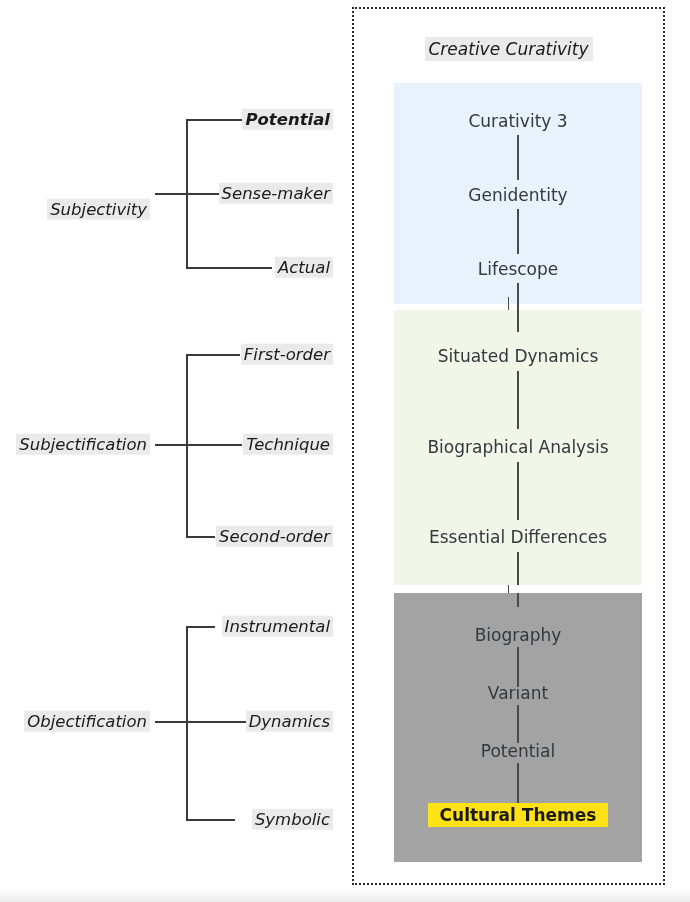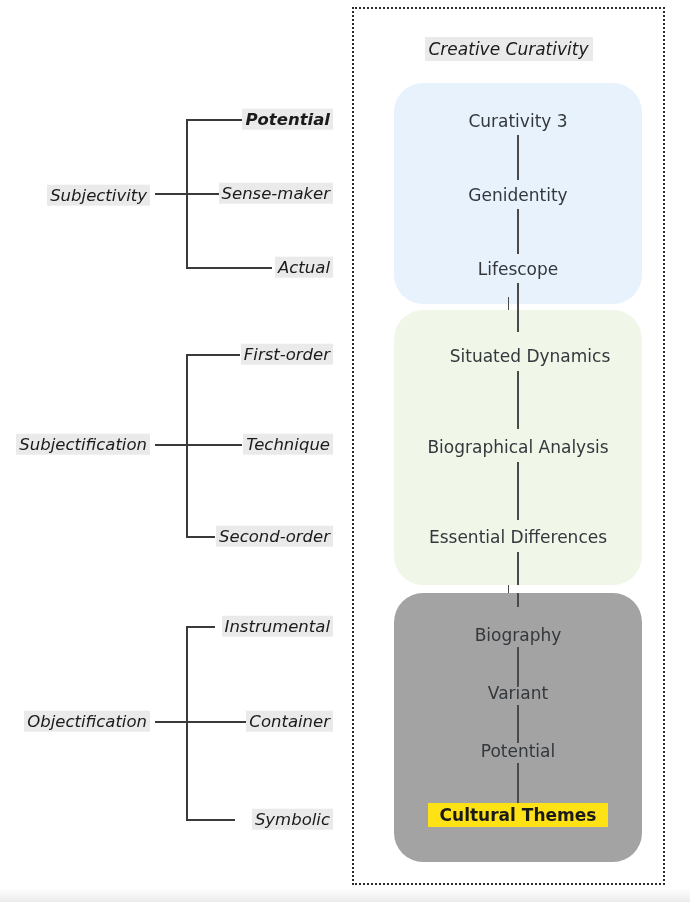--- a/index.html
+++ b/index.html
@@ -112,21 +112,20 @@
     font-size: 17px;
     color: #1b1b1b;
     background: #eaeaea;
     padding: 2px 4px;
   }
 
   .band {
     position: absolute;
     left: 40px;         
     width: 248px;       
-    border-radius: 29px;
   }
   .band-blue  { background: #e8f2fc; }
   .band-green { background: #f0f7e9; }
   .band-pink  { background: #a3a3a3; }
 
   .node {
     position: absolute;
     left: 0;
     width: 100%;
     text-align: center;
@@ -158,21 +157,21 @@
 <div id="left-panel">
 
   <div class="tree-group" style="top:0;height:340px;">
     <div class="parent-stem" style="top:193px;"></div>
     <div class="bracket-spine" style="top:119px;height:149px;"></div>
 
     <div class="bracket-arm" style="left:186px;width:58px;top:119px;"></div>
     <div class="bracket-arm" style="left:186px;width:34px;top:193px;"></div>
     <div class="bracket-arm" style="left:186px;width:86px;top:267px;"></div>
 
-    <div class="tree-parent" style="top:196px;">
+    <div class="tree-parent" style="top:210px;">
       <span class="hl">Subjectivity</span>
     </div>
 
     <div class="tree-child" style="top:120px;font-weight:bold;">
       <span class="hl">Potential</span>
     </div>
     <div class="tree-child" style="top:194px;">
       <span class="hl">Sense-maker</span>
     </div>
     <div class="tree-child" style="top:268px;">
@@ -212,21 +211,21 @@
     <div class="bracket-arm" style="left:186px;width:49px;top:819px;"></div>
 
     <div class="tree-parent" style="top:722px;">
       <span class="hl">Objectification</span>
     </div>
 
     <div class="tree-child" style="top:627px;">
       <span class="hl">Instrumental</span>
     </div>
     <div class="tree-child" style="top:722px;">
-      <span class="hl">Container</span>
+      <span class="hl">Dynamics</span>
     </div>
     <div class="tree-child" style="top:820px;">
       <span class="hl">Symbolic</span>
     </div>
   </div>
 
 </div>
 
 <div id="creative-container">
 
@@ -251,21 +250,21 @@
   </div>
 
   <div class="connector" style="top:288px;height:35px;"></div>
 
   <div class="band band-green" style="top:301px;height:275px;">
     <div class="connector" style="top:0px;height:22px;"></div>
     <div class="connector" style="top:61px;height:58px;"></div>
     <div class="connector" style="top:152px;height:58px;"></div>
     <div class="connector" style="top:242px;height:33px;"></div>
 
-    <div class="node" style="top:46px;padding-left:12px;">
+    <div class="node" style="top:46px;">
       <span>Situated Dynamics</span>
     </div>
     <div class="node" style="top:137px;">
       <span>Biographical Analysis</span>
     </div>
     <div class="node" style="top:227px;">
       <span>Essential Differences</span>
     </div>
   </div>
 

